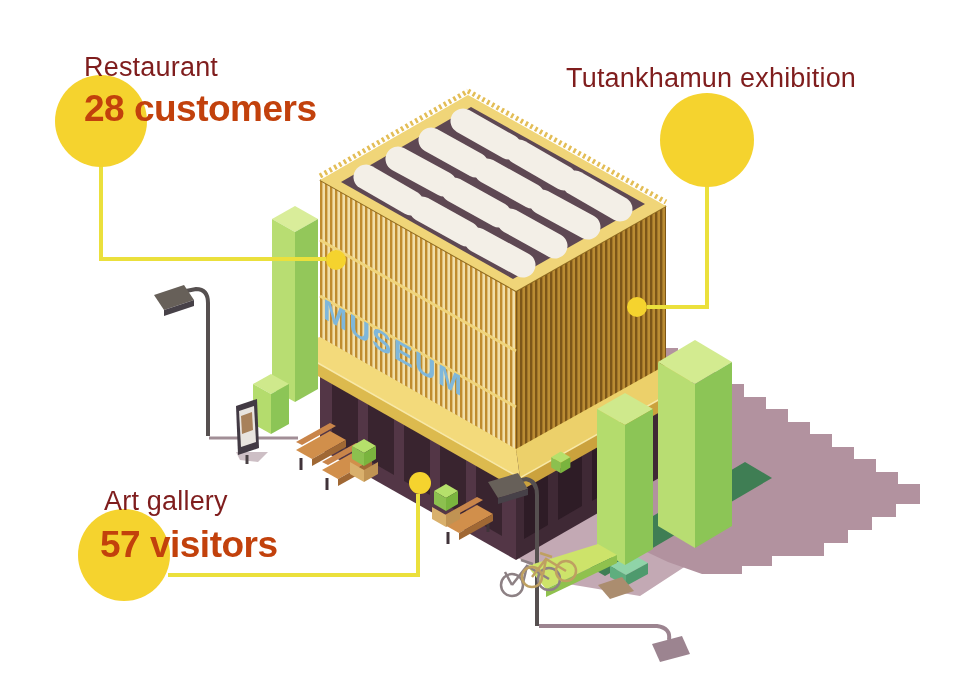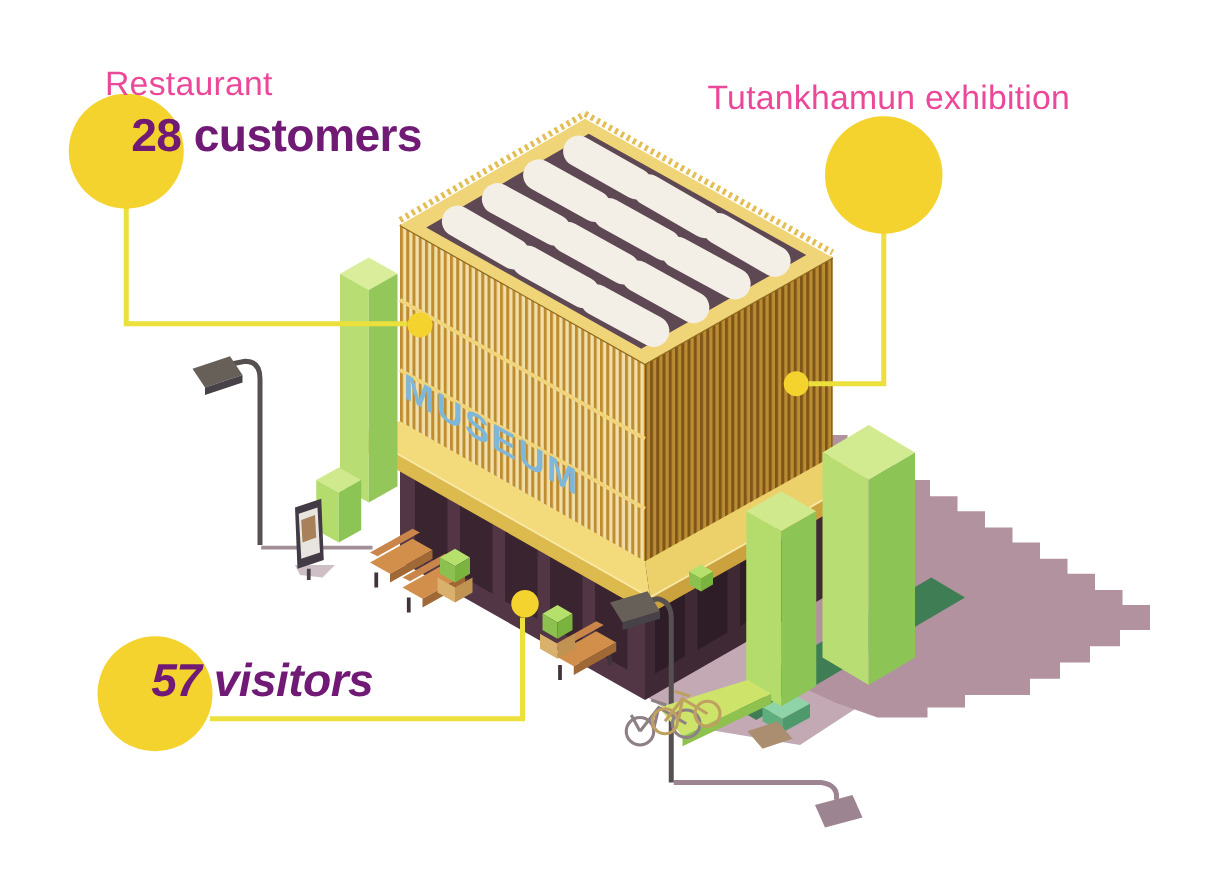--- a/index.html
+++ b/index.html
@@ -3,28 +3,28 @@
 <meta charset="utf-8">
 <style>
   html,body{margin:0;padding:0;}
   body{
     width:980px;height:695px;overflow:hidden;background:#ffffff;position:relative;
     font-family:"Liberation Sans", sans-serif;
   }
   .stage{position:absolute;inset:0;}
   svg{position:absolute;left:0;top:0;}
   .label{position:absolute;z-index:10;white-space:nowrap;}
-  .label .title{font-size:27px;font-weight:400;color:#ec4899;letter-spacing:.2px;}
-  .label .value{font-size:37px;font-weight:700;color:#701a75;letter-spacing:-0.5px;margin-left:21px;}
+  .label .title{font-size:27px;font-weight:400;color:#7f1d1d;letter-spacing:.2px;}
+  .label .value{font-size:37px;font-weight:700;color:#c2410c;letter-spacing:-0.5px;}
   #restaurant-title{left:84px;top:52px;}
   #restaurant-value{left:84px;top:88px;}
   #exhibition-title{left:566px;top:63px;text-align:center;}
   #exhibition-value{left:676px;top:104px;}
   #gallery-title{left:104px;top:486px;}
-  #gallery-value{left:100px;top:524px;font-style:italic;}
+  #gallery-value{left:100px;top:524px;}
 </style>
 </head>
 <body>
 
 <div class="stage">
 <svg width="980" height="695" viewBox="0 0 980 695">
   <defs>
     <pattern id="slatsL" width="5" height="10" patternUnits="userSpaceOnUse">
       <rect x="0" y="0" width="2.4" height="10" fill="#bf8c2f"></rect>
     </pattern>
@@ -252,16 +252,19 @@
   <span class="title">Restaurant</span>
 </div>
 <div class="label" id="restaurant-value">
   <span class="value">28 customers</span>
 </div>
 
 <div class="label" id="exhibition-title">
   <span class="title">Tutankhamun exhibition</span>
 </div>
 
+<div class="label" id="gallery-title">
+  <span class="title">Art gallery</span>
+</div>
 <div class="label" id="gallery-value">
   <span class="value">57 visitors</span>
 </div>
 </div>
 
 </body></html>

